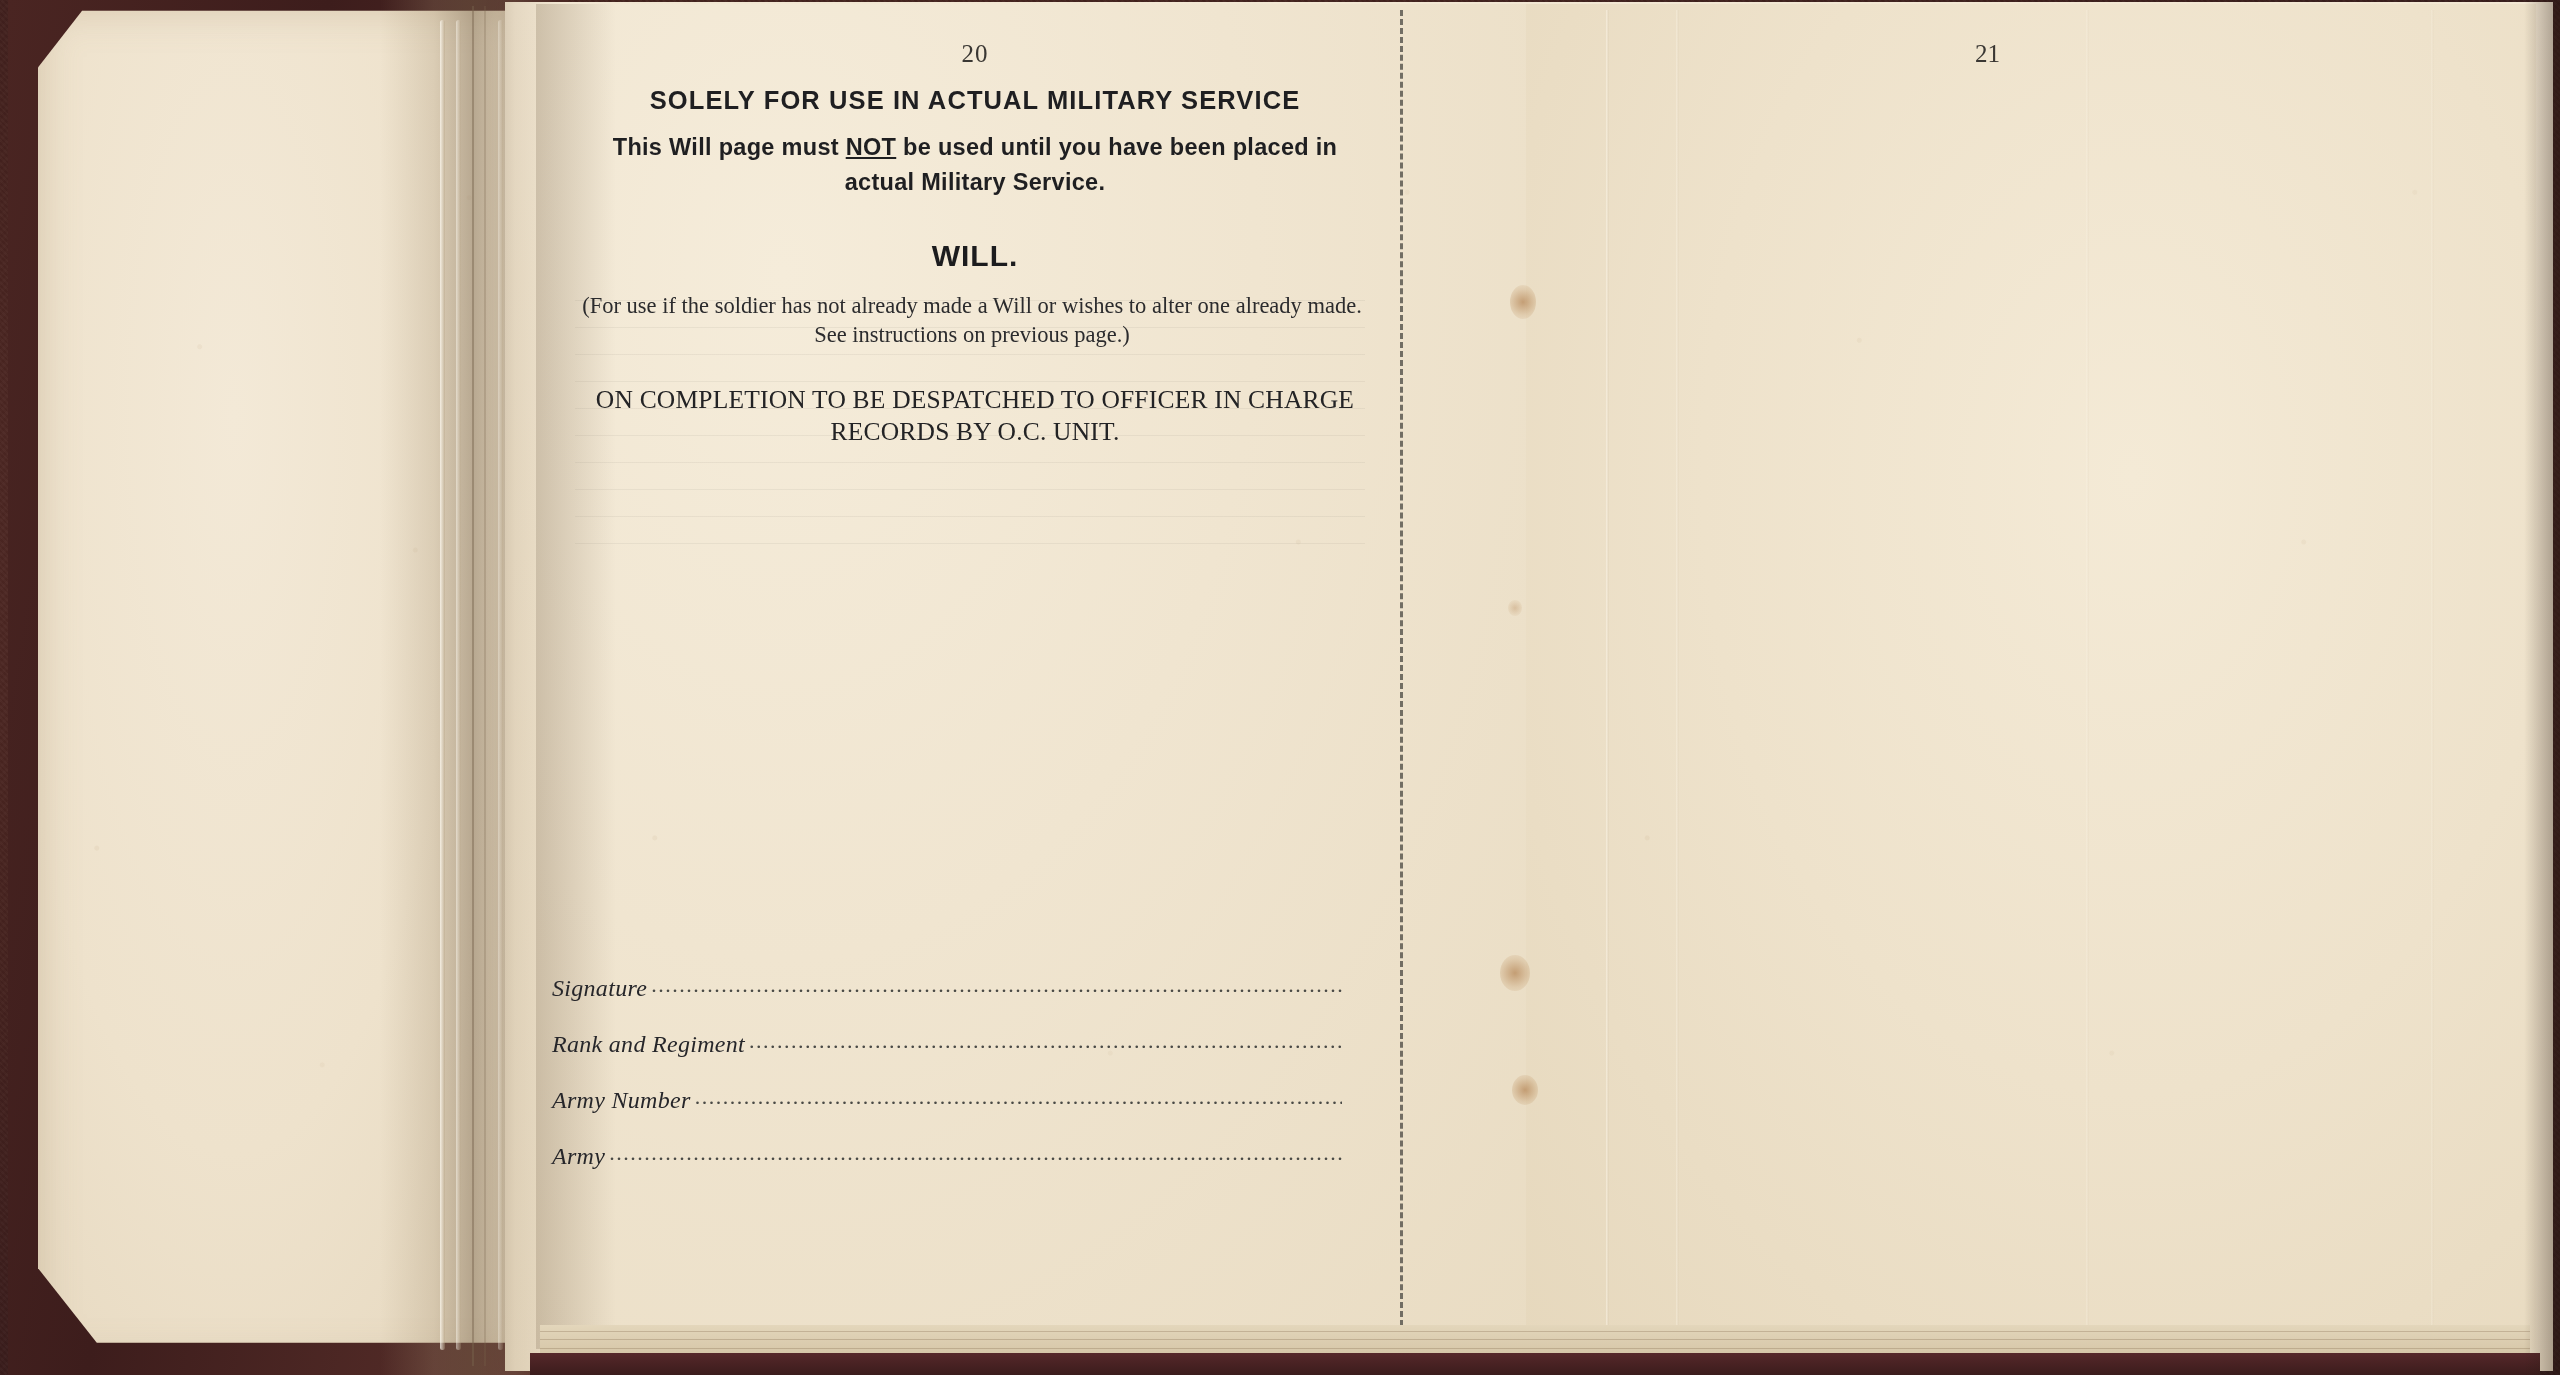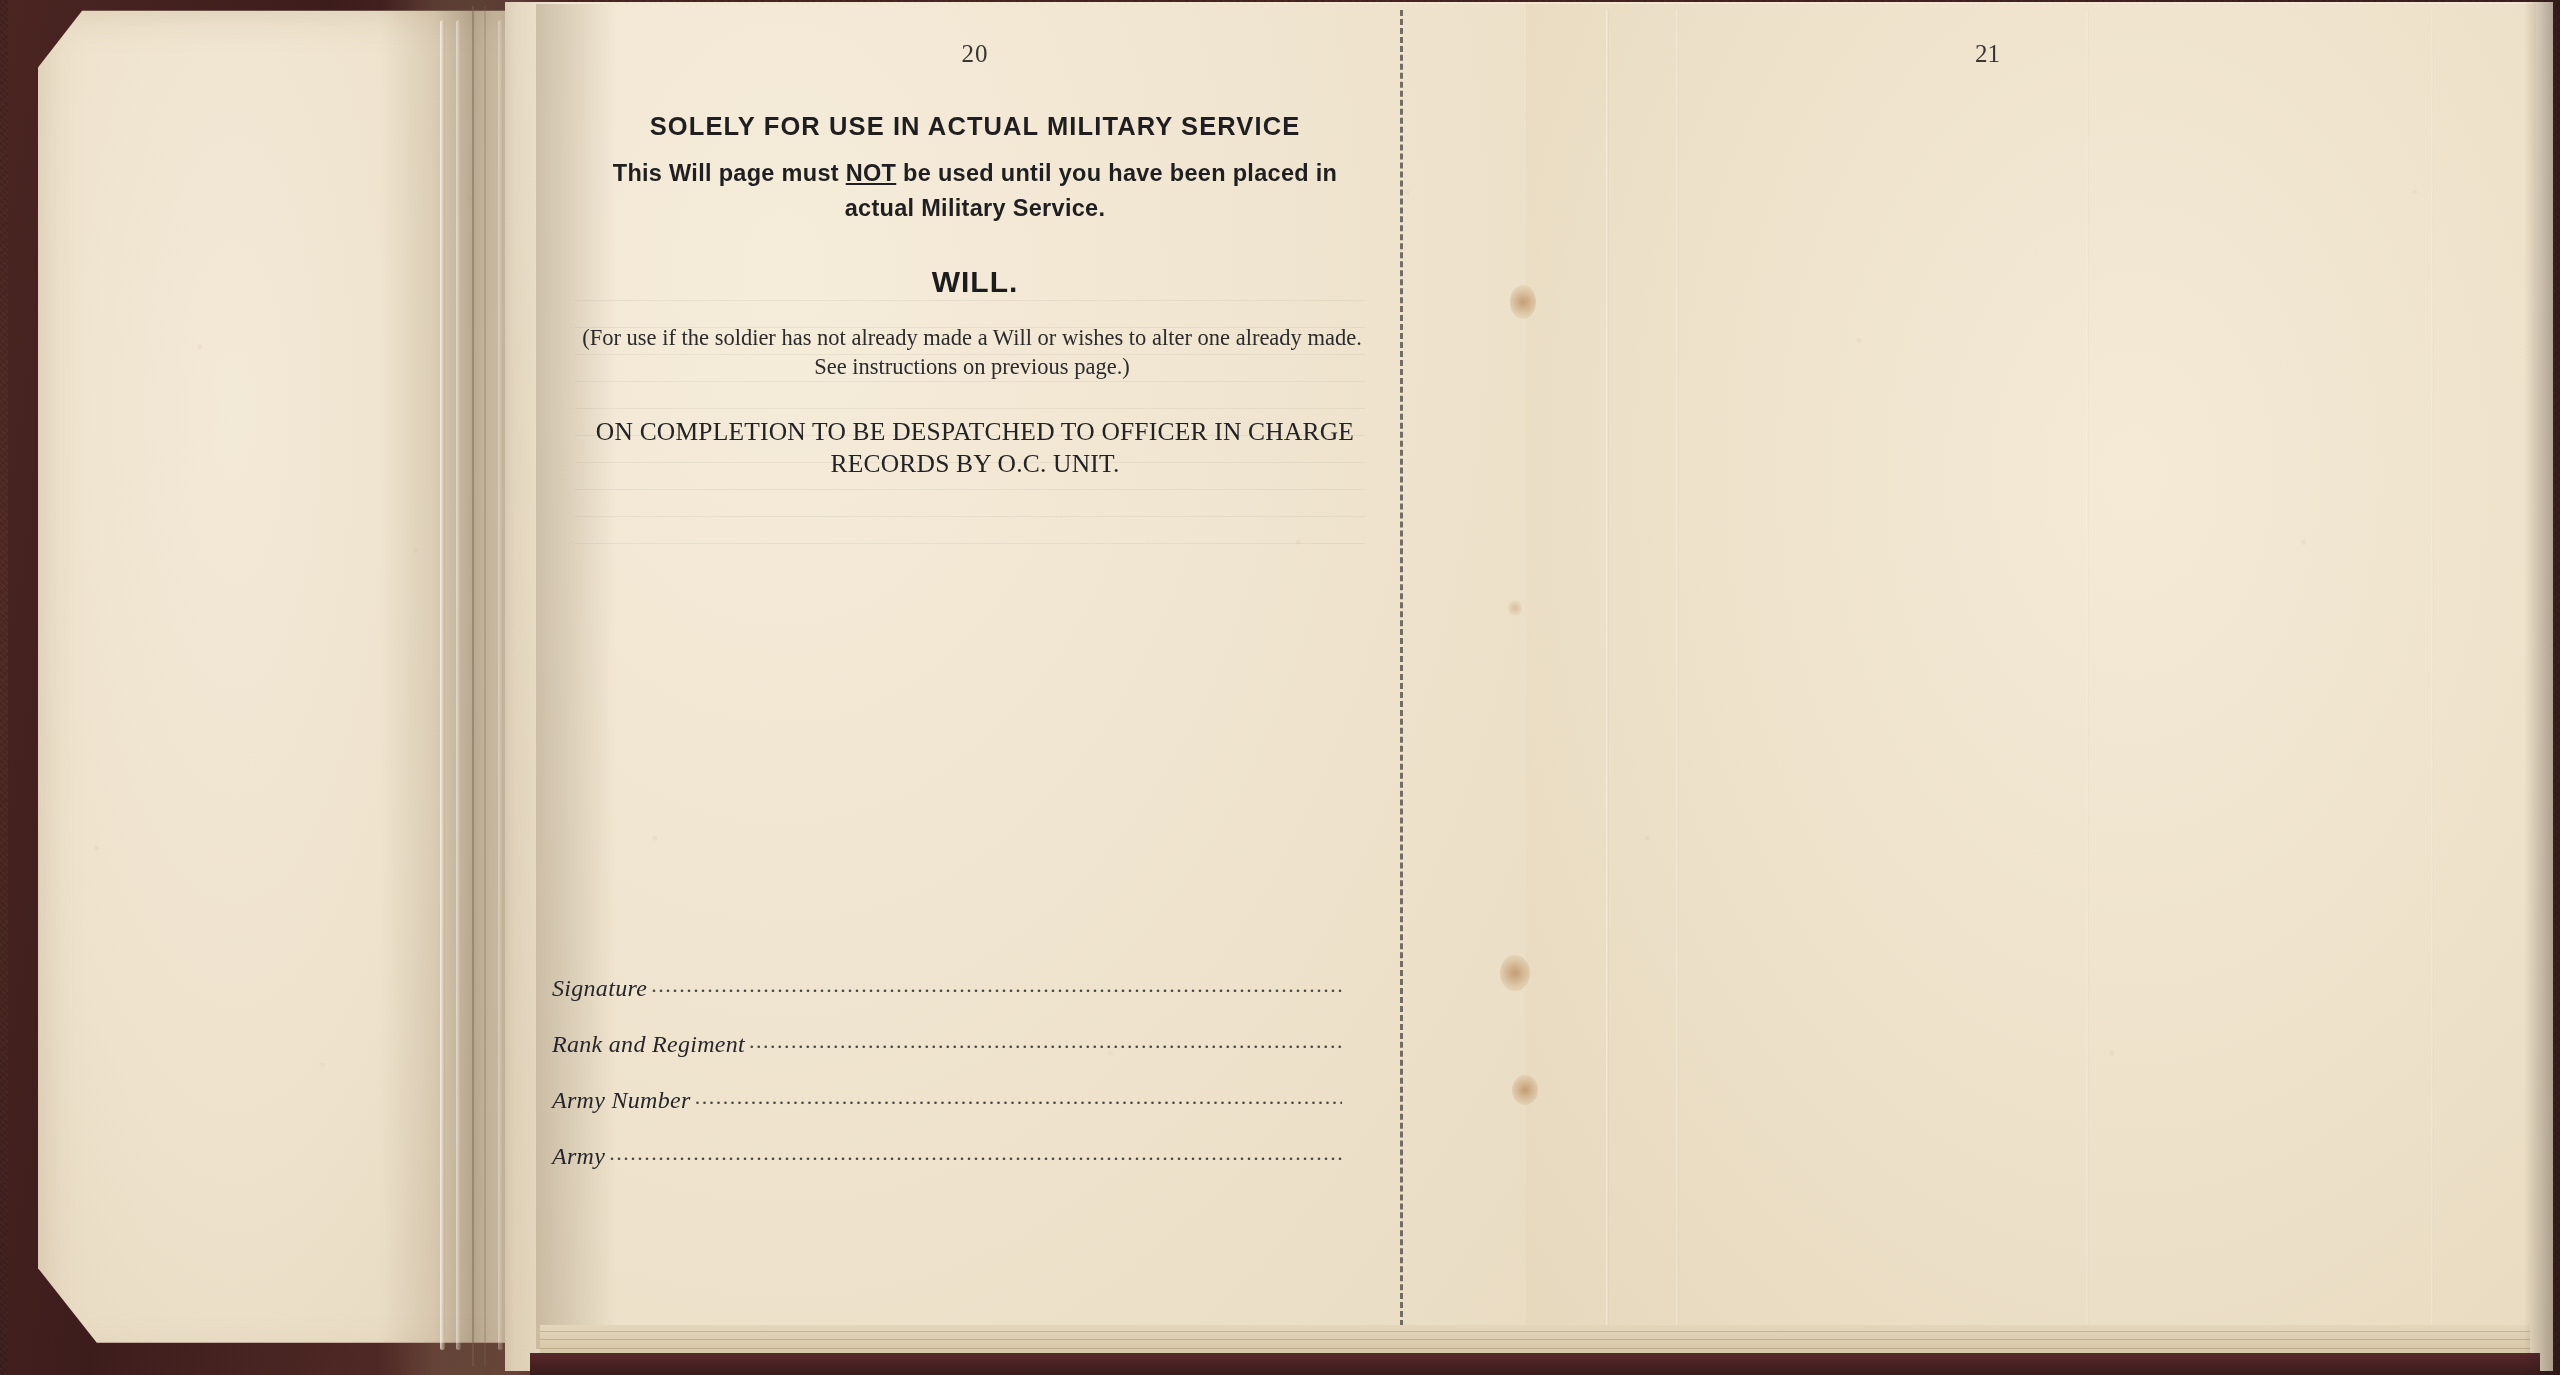--- a/index.html
+++ b/index.html
@@ -196,21 +196,21 @@
     left: 560px;
     top: 40px;
     width: 830px;
     color: #2a2a2c;
     text-align: center;
   }
   .folio {
     font-size: 25px;
     letter-spacing: 1px;
     color: #3a3733;
-    margin: 0 0 40px 0;
+    margin: 0 0 14px 0;
     text-align: center;
   }
   .folio-right {
     position: absolute;
     left: 1880px;
     top: 40px;
     width: 120px;
     text-align: right;
     font-size: 25px;
     color: #3a3733;
@@ -233,21 +233,21 @@
     margin: 3px 0 0 0;
     color: #1f1f21;
     padding: 0 18px;
   }
   .hdr-sub u { text-decoration: underline; text-underline-offset: 2px; }
   .will-title {
     font-family: "Liberation Sans", sans-serif;
     font-weight: bold;
     font-size: 30px;
     letter-spacing: 1px;
-    margin: 40px 0 24px 0;
+    margin: 40px 0 18px 0;
     color: #1c1c1e;
   }
   .paren-note {
     font-family: "Liberation Serif", serif;
     font-size: 22.5px;
     line-height: 1.32;
     margin: 0 6px 34px 0;
     color: #2b2b2d;
     padding: 0 6px;
   }

